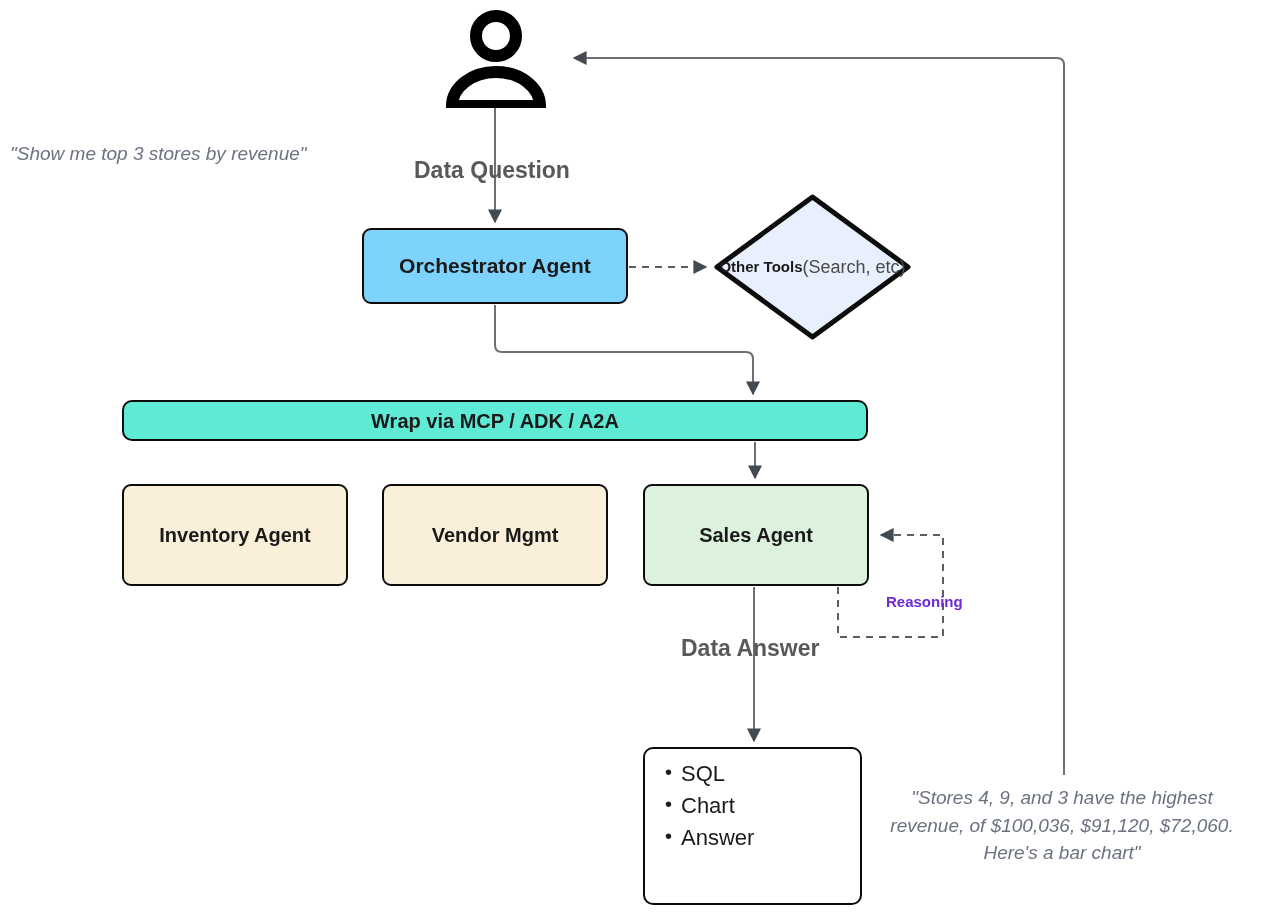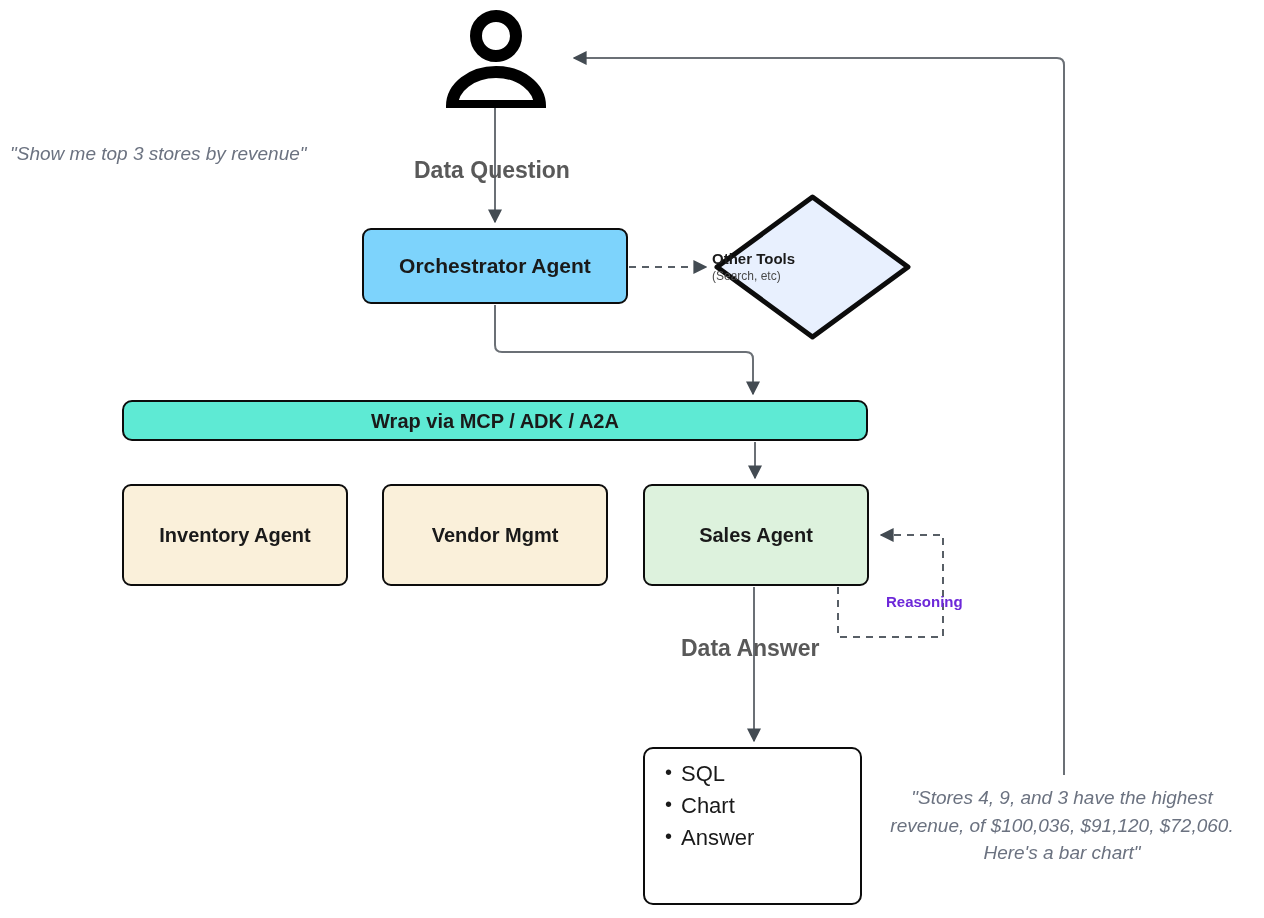--- a/index.html
+++ b/index.html
@@ -86,27 +86,27 @@
   }
 
   .diamond {
     position: absolute;
     left: 712px; top: 192px; width: 201px; height: 150px;
   }
   .diamond .dlabel {
     position: absolute;
     left: 0; top: 0; width: 201px; height: 150px;
     display: flex;
-    flex-direction: column;
+    align-items: center;
     justify-content: center;
     color: #1a1a1a;
     line-height: 1.25;
   }
   .dlabel .dl1 { font-size: 15px; font-weight: bold; }
-  .dlabel .dl2 { font-size: 12px; font-weight: normal; color: #4a4a4a; }
+  .dlabel .dl2 { font-size: 18px; font-weight: normal; color: #4a4a4a; }
 
   .person {
     position: absolute;
     left: 446px; top: 8px; width: 100px; height: 100px;
   }
 
   .edge-label {
     position: absolute;
     font-size: 23px;
     font-weight: bold;

